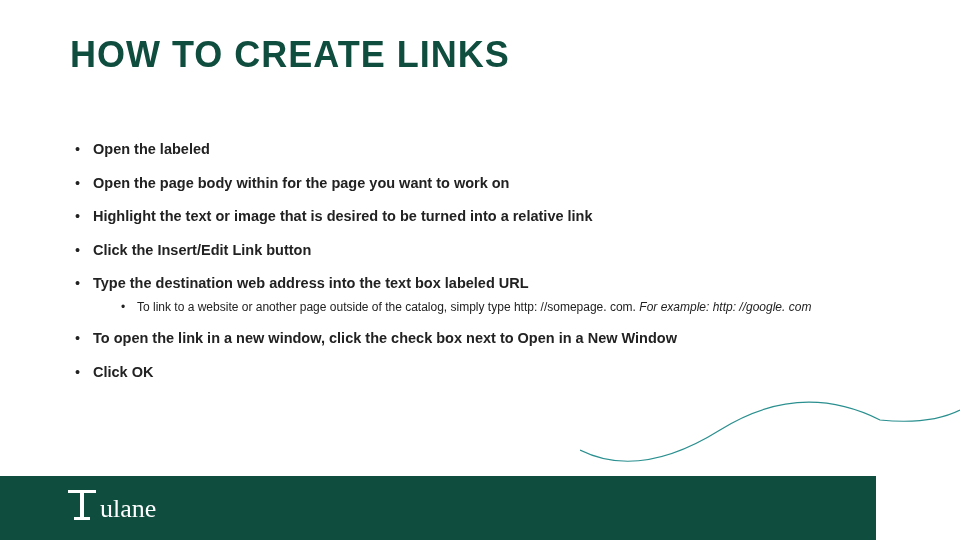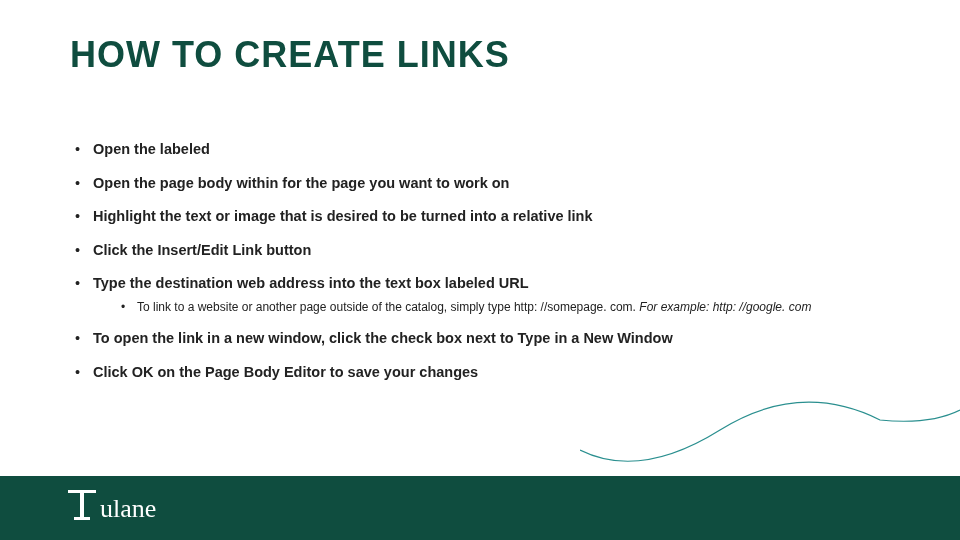--- a/index.html
+++ b/index.html
@@ -8,21 +8,21 @@
   .title { position: absolute; left: 70px; top: 34px; font-size: 36px; font-weight: 700; color: #0f4d3f; letter-spacing: 1px; }
   .content { position: absolute; left: 75px; top: 140px; width: 820px; }
   ul.main { list-style: none; }
   ul.main > li { position: relative; padding-left: 18px; margin-bottom: 14px; font-size: 14.5px; color: #222; line-height: 1.35; }
   ul.main > li::before { content: "•"; position: absolute; left: 0; top: 0; color: #222; }
   ul.main > li .bold { font-weight: 700; }
   ul.sub { list-style: none; margin-top: 6px; margin-left: 28px; }
   ul.sub > li { position: relative; padding-left: 16px; margin-bottom: 4px; font-size: 12px; color: #222; line-height: 1.3; }
   ul.sub > li::before { content: "•"; position: absolute; left: 0; top: 0; color: #222; }
   ul.sub > li .italic { font-style: italic; }
-  .footer { position: absolute; left: 0; bottom: 0; width: 960px; height: 64px; background: #0f4d3f; }
+  .footer { position: absolute; left: 0; bottom: 0; width: 876px; height: 64px; background: #0f4d3f; }
   .logo { position: absolute; left: 68px; bottom: 14px; height: 40px; display: flex; align-items: flex-end; }
   .logo svg { display: block; }
   .wave { position: absolute; right: 0; bottom: 60px; width: 380px; height: 110px; pointer-events: none; }
 </style>
 </head>
 <body>
 
 <div class="slide">
   <h1 class="title">HOW TO CREATE LINKS</h1>
 
@@ -31,22 +31,22 @@
       <li><span class="bold">Open the labeled</span></li>
       <li><span class="bold">Open the page body within for the page you want to work on</span></li>
       <li><span class="bold">Highlight the text or image that is desired to be turned into a relative link</span></li>
       <li><span class="bold">Click the Insert/Edit Link button</span></li>
       <li>
         <span class="bold">Type the destination web address into the text box labeled </span><span class="bold">URL</span>
         <ul class="sub">
           <li><span>To link to a website or another page outside of the catalog, simply type http: //somepage. com. </span><span class="italic">For example: http: //google. com</span></li>
         </ul>
       </li>
-      <li><span class="bold">To open the link in a new window, click the check box next to Type in a New Window</span></li>
-      <li><span class="bold">Click OK on the Page Body Editor to save your changes</span></li>
+      <li><span class="bold">To open the link in a new window, click the check box next to Open in a New Window</span></li>
+      <li><span class="bold">Click OK</span></li>
     </ul>
   </div>
 
   <svg class="wave" viewBox="0 0 380 110" preserveAspectRatio="none">
     <path d="M 0 80 Q 60 110 140 60 T 300 50 Q 350 55 380 40" stroke="#2a8f8f" stroke-width="1.2" fill="none"></path>
   </svg>
 
   <div class="footer">
     <div class="logo">
       <svg width="130" height="42" viewBox="0 0 130 42">

